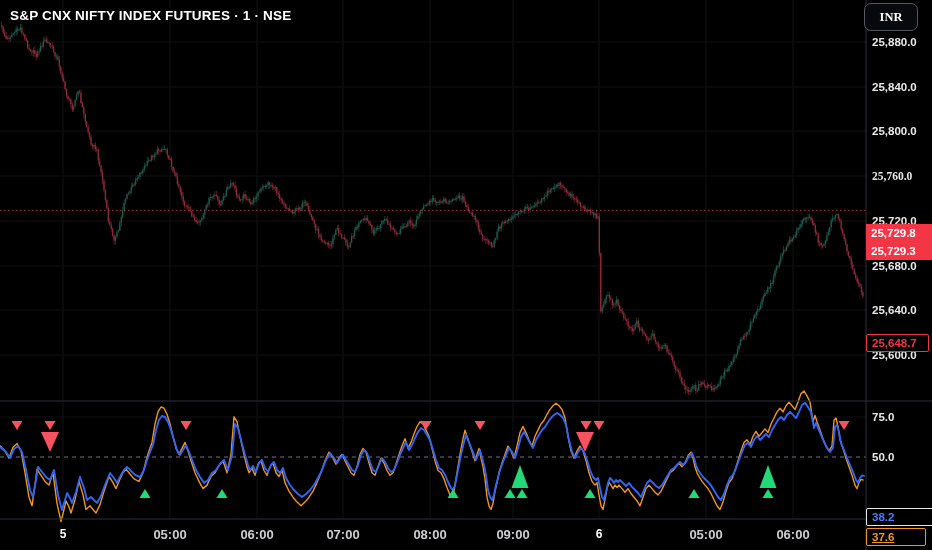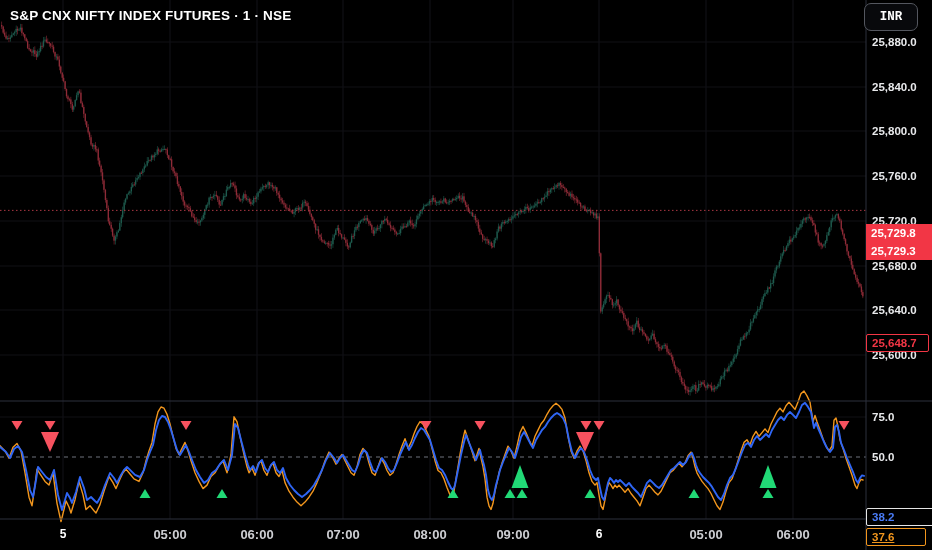--- a/index.html
+++ b/index.html
@@ -4,21 +4,21 @@
 <style>
   html,body{margin:0;padding:0;background:#000;}
   .stage{position:relative;width:932px;height:550px;background:#000;overflow:hidden;
          font-family:"Liberation Sans",sans-serif;}
   svg.chart{position:absolute;left:0;top:0;z-index:1;}
   .symbol-title{position:absolute;left:10px;top:8px;z-index:7;color:#fff;font-size:13.5px;
          font-weight:bold;letter-spacing:.2px;white-space:nowrap;text-shadow:0 1px 2px #000;cursor:pointer;}
   .inr-button{position:absolute;left:864px;top:3px;width:54px;height:28px;z-index:8;
          background:#08090c;border:1.5px solid #54575f;border-radius:7px;color:#fff;
          font-size:12.5px;font-weight:bold;display:flex;align-items:center;justify-content:center;
-         font-family:Liberation Mono, monospace;cursor:pointer;}
+         font-family:Liberation Serif, serif;cursor:pointer;}
   .price-axis{position:absolute;left:866px;top:0;width:66px;height:519px;z-index:4;cursor:ns-resize;}
   .tick{position:absolute;left:6px;transform:translateY(-50%);color:#e8e9eb;font-size:11.5px;
          font-weight:bold;white-space:nowrap;}
   .tag{position:absolute;left:0;width:66px;height:18px;box-sizing:border-box;display:flex;
          align-items:center;padding-left:5px;font-size:11.5px;font-weight:bold;
          transform:translateY(-50%);z-index:5;margin-top:43px;}
   .tag.red{background:#f23645;color:#fff;}
   .tag.outline-red{background:#000;border:1px solid #f23645;color:#f23645;border-radius:2px;width:63px;}
   .tag.outline-blue{background:#000;border:1px solid #e5e5e5;color:#4a7cf7;border-radius:2px;width:84px;}
   .tag.outline-orange{background:#000;border:1px solid #f2961d;color:#f2961d;border-radius:2px;width:60px;}
@@ -1288,21 +1288,21 @@
 
   <div class="price-axis" id="price-axis">
     <div class="tag red" id="bid-tag" style="top: 190px;">25,729.8</div>
     <div class="tag red" id="ask-tag" style="top: 208px;">25,729.3</div>
     <div class="tag outline-red" id="last-tag" style="top: 300px;">25,648.7</div>
     <div class="tag outline-blue" id="rsi-tag" style="top: 474px;">38.2</div>
     <div class="tag outline-orange" id="ma-tag" style="top: 494px; text-decoration: underline;">37.6</div>
   <div class="tick" style="top: 42px;">25,880.0</div>
       <div class="tick" style="top: 87px;">25,840.0</div>
       <div class="tick" style="top: 131px;">25,800.0</div>
-      <div class="tick" style="top: 176px;">25,760.0</div>
+      <div class="tick" style="top: 176px; font-family: Liberation Serif, serif;">25,760.0</div>
       <div class="tick" style="top: 221px;">25,720.0</div>
       <div class="tick" style="top: 266px;">25,680.0</div>
       <div class="tick" style="top: 310px;">25,640.0</div>
       <div class="tick" style="top: 355px;">25,600.0</div>
       <div class="tick" style="top: 417px;">75.0</div>
       <div class="tick" style="top: 457px;">50.0</div>
     </div>
 
   <div class="time-axis" id="time-axis">
       <div class="tlabel emph" style="left: 63px;">5</div>

